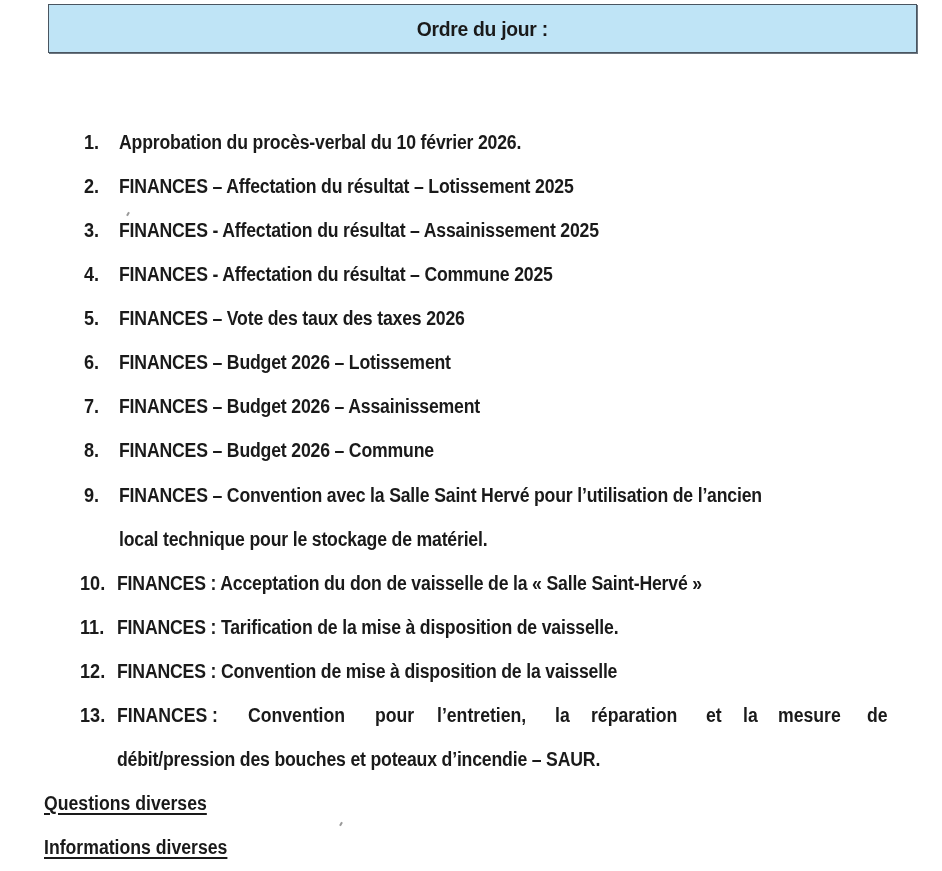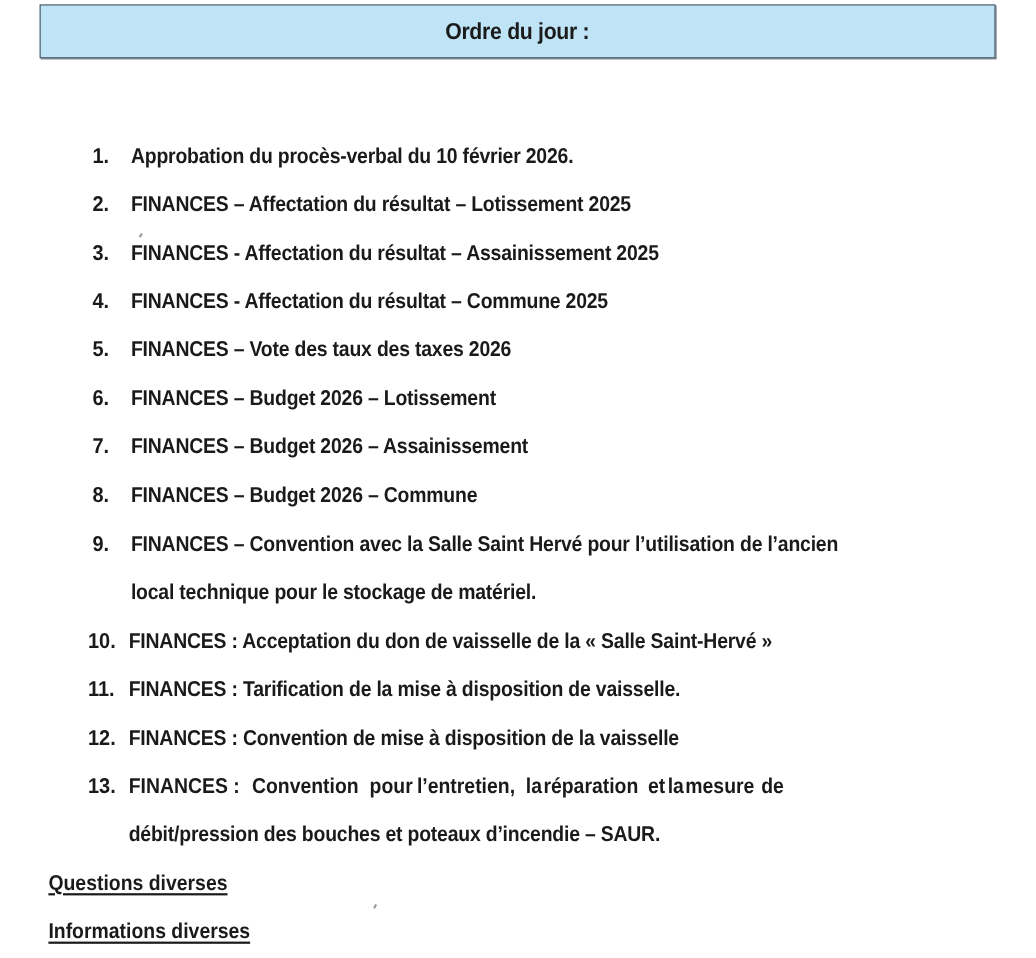--- a/index.html
+++ b/index.html
@@ -10,21 +10,21 @@
     body {
       width: 942px;
       height: 871px;
       position: relative;
       overflow: hidden;
       font-family: "Liberation Sans", sans-serif;
       color: #1a1a1a;
     }
     .header-box {
       position: absolute;
-      left: 36px;
+      left: 48px;
       top: 4px;
       width: 867px;
       height: 47px;
       background: #bfe4f6;
       border: 1.5px solid #4a5560;
       box-shadow: 1px 1px 0 #6c7680;
       display: flex;
       align-items: center;
       justify-content: center;
       text-align: right;
@@ -64,20 +64,21 @@
       font-size: 19.5px;
       font-weight: bold;
       color: #1a1a1a;
       white-space: nowrap;
       transform-origin: left center;
       transform: scaleX(0.905);
       letter-spacing: -0.2px;
     }
     .txt.justified {
       display: flex;
+      justify-content: space-between;
       transform: none;
       letter-spacing: 0;
     }
     .section {
       position: absolute;
       left: 44px;
       font-size: 19.5px;
       font-weight: bold;
       color: #1a1a1a;
       text-decoration: underline;

